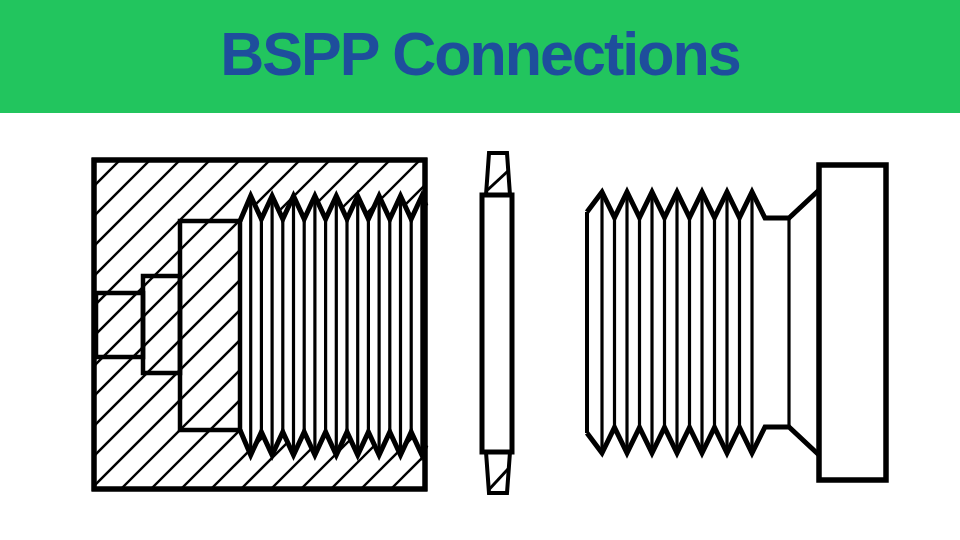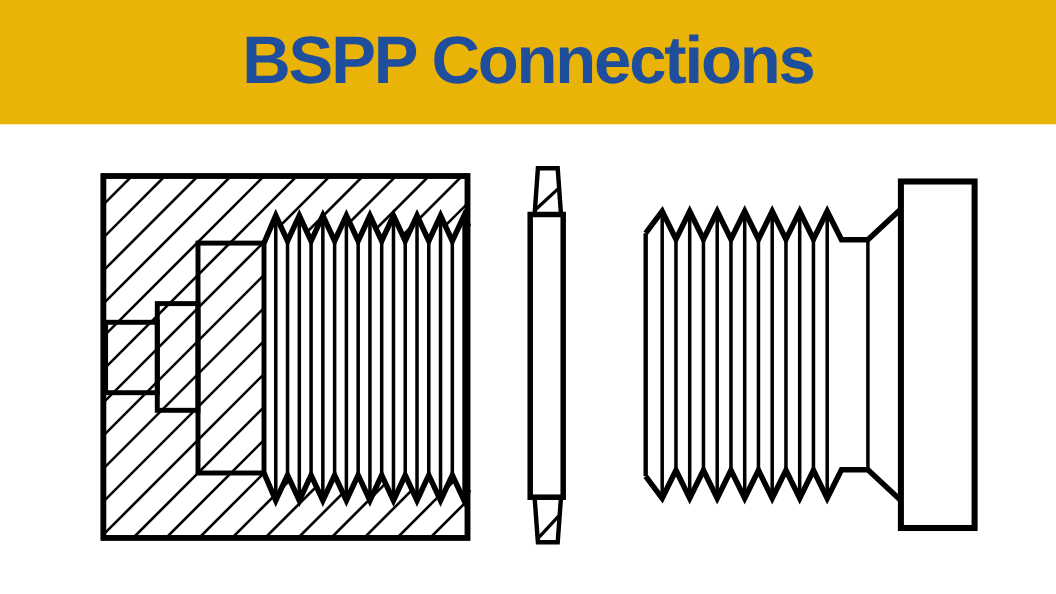--- a/index.html
+++ b/index.html
@@ -6,21 +6,21 @@
   body {
     width: 960px; height: 540px;
     background: #ffffff;
     overflow: hidden;
     font-family: "Liberation Sans", sans-serif;
     position: relative;
   }
   .band {
     position: absolute; left: 0; top: 0;
     width: 960px; height: 113px;
-    background: #eab308;
+    background: #22c55e;
     display: flex; align-items: center; justify-content: center;
   }
   .page-title {
     color: #1e4e9c;
     font-weight: bold;
     font-size: 61px;
     letter-spacing: -2px;
     line-height: 1;
     padding-bottom: 4px;
     font-family: "Liberation Sans", sans-serif;

